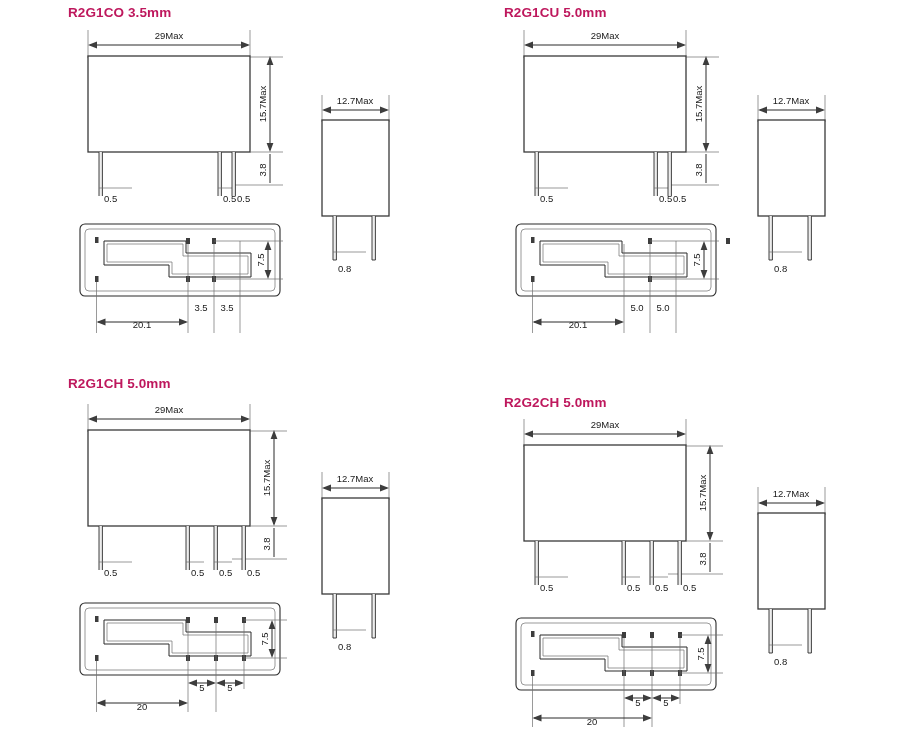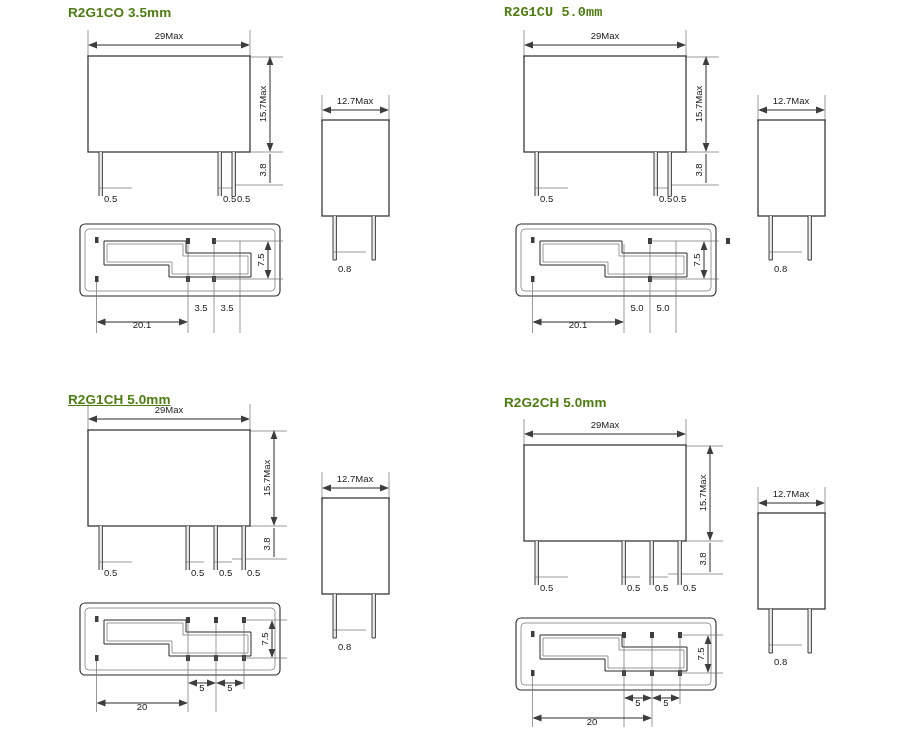--- a/index.html
+++ b/index.html
@@ -9,21 +9,21 @@
     font-family:"Liberation Sans", sans-serif;
     color:#1a1a1a;
     overflow:hidden;
   }
   #sheet{position:relative;width:904px;height:751px;}
   .panel{position:absolute;}
   .ptitle{
     position:absolute;
     font-size:13.5px;
     font-weight:bold;
-    color:#4d7c0f;
+    color:#be185d;
     letter-spacing:0.1px;
     white-space:nowrap;
   }
   svg{display:block;overflow:visible;}
   text{
     font-family:"Liberation Sans", sans-serif;
     font-size:9.5px;
     fill:#1a1a1a;
   }
   .dimtxt{font-size:9.5px;}
@@ -148,21 +148,21 @@
 
         <line class="ln" stroke-width="1" x1="98" y1="322" x2="186" y2="322"></line>
         <polygon class="pad" points="96.5,322 105.5,318.6 105.5,325.4"></polygon>
         <polygon class="pad" points="188,322 179,318.6 179,325.4"></polygon>
         <text class="dimtxt" x="142" y="328" text-anchor="middle">20.1</text>
       </g>
     </svg>
   </div>
 
   <div class="panel" style="left:436px;top:0px;width:452px;height:376px;">
-    <div class="ptitle" style="left:68px;top:5px;font-family:Liberation Mono, monospace;">R2G1CU 5.0mm</div>
+    <div class="ptitle" style="left:68px;top:5px;">R2G1CU 5.0mm</div>
 
     <svg style="position:absolute;left:0;top:0;" width="452" height="376" viewBox="0 0 452 376">
 
       <g>
         <line class="thin" x1="88" y1="30" x2="88" y2="58"></line>
         <line class="thin" x1="250" y1="30" x2="250" y2="58"></line>
         <line class="ln" stroke-width="1" x1="90" y1="45" x2="248" y2="45"></line>
         <polygon class="pad" points="88,45 97,41.6 97,48.4"></polygon>
         <polygon class="pad" points="250,45 241,41.6 241,48.4"></polygon>
         <text class="dimtxt" x="169" y="39" text-anchor="middle">29Max</text>
@@ -259,21 +259,21 @@
 
         <line class="ln" stroke-width="1" x1="98" y1="322" x2="186" y2="322"></line>
         <polygon class="pad" points="96.5,322 105.5,318.6 105.5,325.4"></polygon>
         <polygon class="pad" points="188,322 179,318.6 179,325.4"></polygon>
         <text class="dimtxt" x="142" y="328" text-anchor="middle">20.1</text>
       </g>
     </svg>
   </div>
 
   <div class="panel" style="left:0px;top:372px;width:452px;height:379px;">
-    <div class="ptitle" style="left:68px;top:20px;text-decoration:underline;">R2G1CH 5.0mm</div>
+    <div class="ptitle" style="left:68px;top:4px;">R2G1CH 5.0mm</div>
 
     <svg style="position:absolute;left:0;top:0;" width="452" height="379" viewBox="0 0 452 379">
 
       <g>
         <line class="thin" x1="88" y1="32" x2="88" y2="60"></line>
         <line class="thin" x1="250" y1="32" x2="250" y2="60"></line>
         <line class="ln" stroke-width="1" x1="90" y1="47" x2="248" y2="47"></line>
         <polygon class="pad" points="88,47 97,43.6 97,50.4"></polygon>
         <polygon class="pad" points="250,47 241,43.6 241,50.4"></polygon>
         <text class="dimtxt" x="169" y="41" text-anchor="middle">29Max</text>

